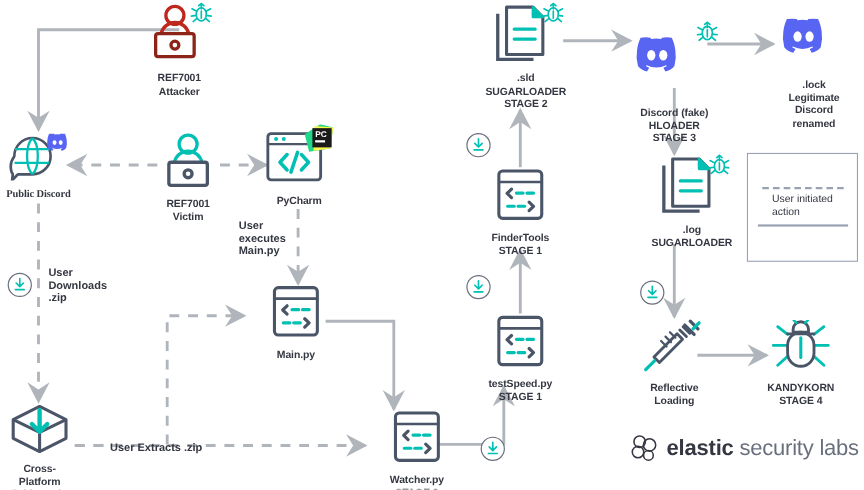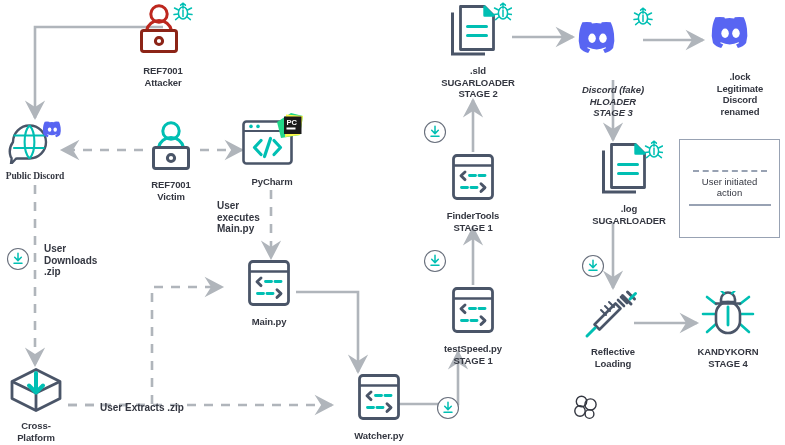--- a/index.html
+++ b/index.html
@@ -18,21 +18,21 @@
   .edge-label{
     position:absolute;text-align:left;font-size:10px;line-height:11.5px;
     font-weight:bold;color:#343741;white-space:pre-line;
   }
   .legend{
     position:absolute;border:1px solid #98a2b3;background:#fff;
     box-sizing:border-box;display:flex;flex-direction:column;
     align-items:center;justify-content:center;
   }
   .legend .lbl{
-    text-align:center;font-size:9.5px;line-height:11.5px;color:#343741;
+    font-size:9.5px;line-height:11.5px;color:#343741;
     white-space:pre-line;
   }
   .legend .dash-line{width:74px;height:0;border-top:2.5px dashed #98a2b3;margin:2px 0 4px 0;}
   .legend .solid-line{width:82px;height:0;border-top:2.5px solid #98a2b3;margin:5px 0 4px 0;}
   .brand{position:absolute;display:flex;align-items:center;gap:6px;}
   .brand .bt{font-size:20px;color:#343741;letter-spacing:-0.2px;}
   .brand .bt b{font-weight:bold;}
   .brand .bt span{color:#69707d;}
   .dl{position:absolute;}
 </style>
@@ -296,21 +296,21 @@
         <path d="M13.6,8 L17.5,6 M13.6,12 L18,12.6 M13.2,15 L16.4,17.6"></path>
         <path d="M9,8 L9,14.5"></path>
       </g>
     </svg>
   </div>
   <div class="caption">.sld
 SUGARLOADER
 STAGE 2</div>
 </div>
 
-<div class="node" style="left:572px;top:7px;width:82px;font-style:italic;">
+<div class="node" style="left:572px;top:19px;width:82px;">
   <div class="icon">
     <svg width="82" height="70" viewBox="0 0 82 70">
       <g transform="translate(7,8) scale(2.42)">
         <path d="M5.1,3.0 a14.6,14.6 0 0 0 -3.7,0 C0.95,3.9 0.3,5.6 0.05,7.7 a13.3,13.3 0 0 0 0.35,5.9 c0.8,1.1 2.1,1.8 3.4,2.1 l0.85,-1.45 a7.6,7.6 0 0 1 -1.3,-0.65 l0.3,-0.25 a8.4,8.4 0 0 0 7.3,0 l0.3,0.25 a7.4,7.4 0 0 1 -1.3,0.65 L10.7,15.7 c1.35,-0.3 2.6,-1 3.4,-2.1 a13.7,13.7 0 0 0 0.35,-5.9 C14.2,5.6 13.55,3.9 13.1,3.0 a14.4,14.4 0 0 0 -3.7,0 l-0.25,0.5 a11,11 0 0 0 -3.8,0 Z" fill="#5865F2"></path>
         <ellipse cx="5.4" cy="9.6" rx="1.55" ry="1.95" fill="#fff"></ellipse>
         <ellipse cx="9.9" cy="9.6" rx="1.55" ry="1.95" fill="#fff"></ellipse>
       </g>
       <g transform="translate(62,0)" stroke="#00BFB3" stroke-width="1.5" fill="none" stroke-linecap="round">
         <ellipse cx="9" cy="11" rx="4.6" ry="6" fill="#fff"></ellipse>
         <path d="M9,6.2 L9,2.5 M6.6,3.2 L9,1.2 L11.4,3.2"></path>
@@ -418,13 +418,14 @@
   <div class="solid-line"></div>
 </div>
 
 <div class="brand" style="left:572px;top:394px;">
   <svg width="28" height="28" viewBox="0 0 28 28">
     <circle cx="9.5" cy="7.5" r="5.2" fill="none" stroke="#343741" stroke-width="1.4"></circle>
     <circle cx="18.5" cy="10.5" r="5.6" fill="none" stroke="#343741" stroke-width="1.4"></circle>
     <circle cx="8" cy="17" r="5.2" fill="none" stroke="#343741" stroke-width="1.4"></circle>
     <circle cx="17.5" cy="20" r="4.4" fill="none" stroke="#343741" stroke-width="1.4"></circle>
   </svg>
+  <div class="bt"><b>elastic</b> <span>security labs</span></div>
 </div>
 
 </body></html>

